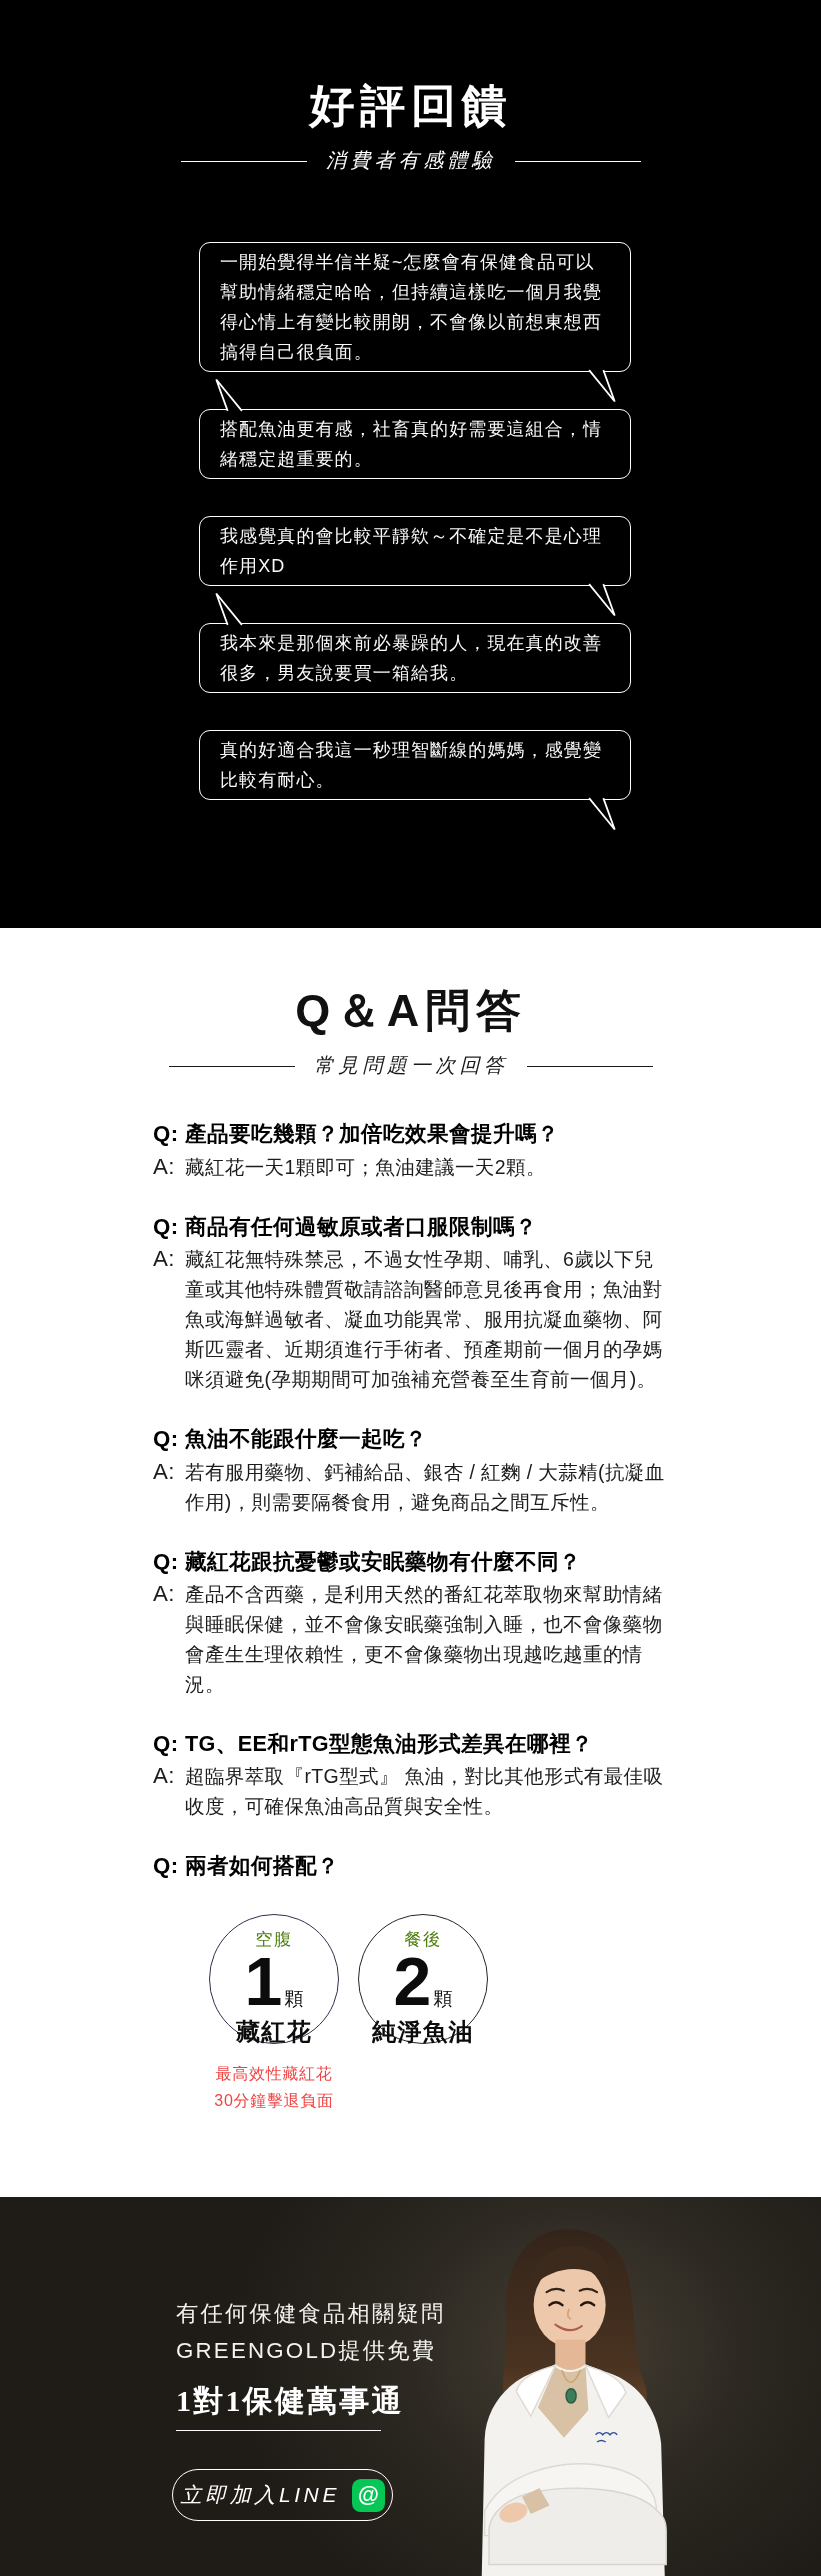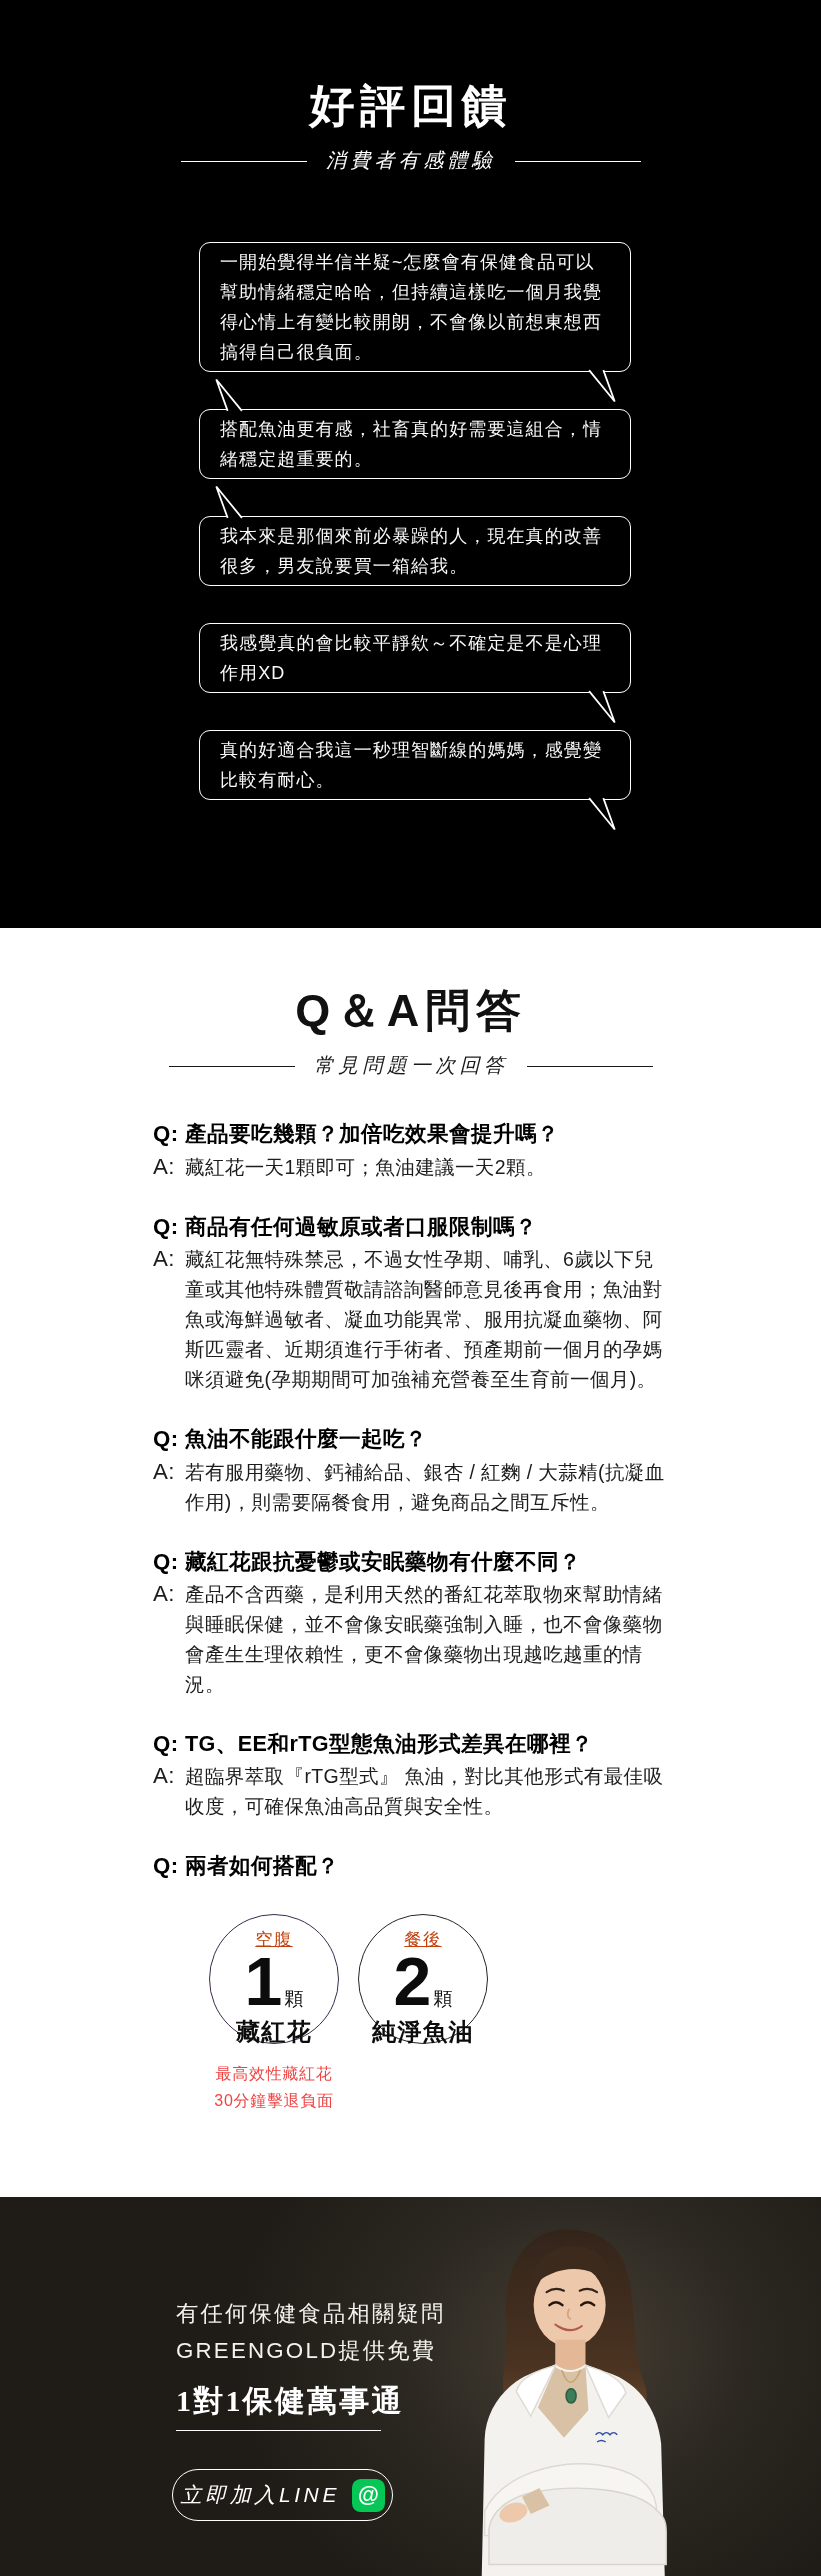--- a/index.html
+++ b/index.html
@@ -30,21 +30,21 @@
   .qa-q .prefix{flex:0 0 32px;font-size:22.3px;}
   .qa-a{display:flex;font-size:19.5px;line-height:30px;margin-top:1.4px;color:#1c1c1c;letter-spacing:0.4px;}
   .qa-a .prefix{flex:0 0 32px;font-size:22.3px;}
   .qa-a .atext{flex:1;}
 
   .pair{display:flex;gap:19px;margin:32px 0 0 209px;}
   .dose-circle{width:130px;height:130px;border-radius:50%;box-sizing:border-box;
                text-align:center;padding-top:11.5px;background:#fff;}
   .circle-left{border:1.4px solid #3a2a4d;}
   .circle-right{border:1.4px solid #23232d;}
-  .timing{font-size:17.3px;letter-spacing:1.4px;color:#c2410c;text-decoration:underline;}
+  .timing{font-size:17.3px;letter-spacing:1.4px;color:#4d7c0f;}
   .count-row{display:flex;justify-content:center;align-items:flex-end;height:62px;margin-top:-2.9px;}
   .count{font-size:68px;font-weight:800;line-height:58px;color:#0c0c0c;}
   .unit{font-size:19px;line-height:21.6px;margin-left:2.2px;color:#0c0c0c;}
   .dose-name{font-size:24px;font-weight:700;letter-spacing:1.4px;margin-top:5.8px;color:#0c0c0c;}
   .pair-captions{display:flex;gap:19px;margin:16px 0 0 209px;text-align:center;}
   .cap{width:130px;font-size:16px;line-height:27px;letter-spacing:0.7px;color:#ef4444;}
 
   
   .sec-cta{position:relative;height:379px;color:#fff;overflow:hidden;
            background:radial-gradient(ellipse 346px 303px at 70% 40%, #453e33 0%, #2a2620 55%, #1f1c17 100%);}
@@ -82,29 +82,29 @@
             <path d="M10 1 L46 45 L30 1" fill="#000" stroke="#fff" stroke-width="2.5"></path>
           </svg>
       </div>
       <div class="bubble">
         <span>搭配魚油更有感，社畜真的好需要這組合，情緒穩定超重要的。</span>
         <svg class="tail tail-tl" width="37" height="35" viewBox="0 0 52 48">
             <path d="M42 47 L6 3 L22 47" fill="#000" stroke="#fff" stroke-width="2.5"></path>
           </svg>
       </div>
       <div class="bubble">
+        <span>我感覺真的會比較平靜欸～不確定是不是心理作用XD</span>
+        <svg class="tail tail-br" width="37" height="35" viewBox="0 0 52 48">
+            <path d="M10 1 L46 45 L30 1" fill="#000" stroke="#fff" stroke-width="2.5"></path>
+          </svg>
+      </div>
+      <div class="bubble">
         <span>我本來是那個來前必暴躁的人，現在真的改善很多，男友說要買一箱給我。</span>
         <svg class="tail tail-tl" width="37" height="35" viewBox="0 0 52 48">
             <path d="M42 47 L6 3 L22 47" fill="#000" stroke="#fff" stroke-width="2.5"></path>
-          </svg>
-      </div>
-      <div class="bubble">
-        <span>我感覺真的會比較平靜欸～不確定是不是心理作用XD</span>
-        <svg class="tail tail-br" width="37" height="35" viewBox="0 0 52 48">
-            <path d="M10 1 L46 45 L30 1" fill="#000" stroke="#fff" stroke-width="2.5"></path>
           </svg>
       </div>
       <div class="bubble">
         <span>真的好適合我這一秒理智斷線的媽媽，感覺變比較有耐心。</span>
         <svg class="tail tail-br" width="37" height="35" viewBox="0 0 52 48">
             <path d="M10 1 L46 45 L30 1" fill="#000" stroke="#fff" stroke-width="2.5"></path>
           </svg>
       </div>
     </div>
   </section>

